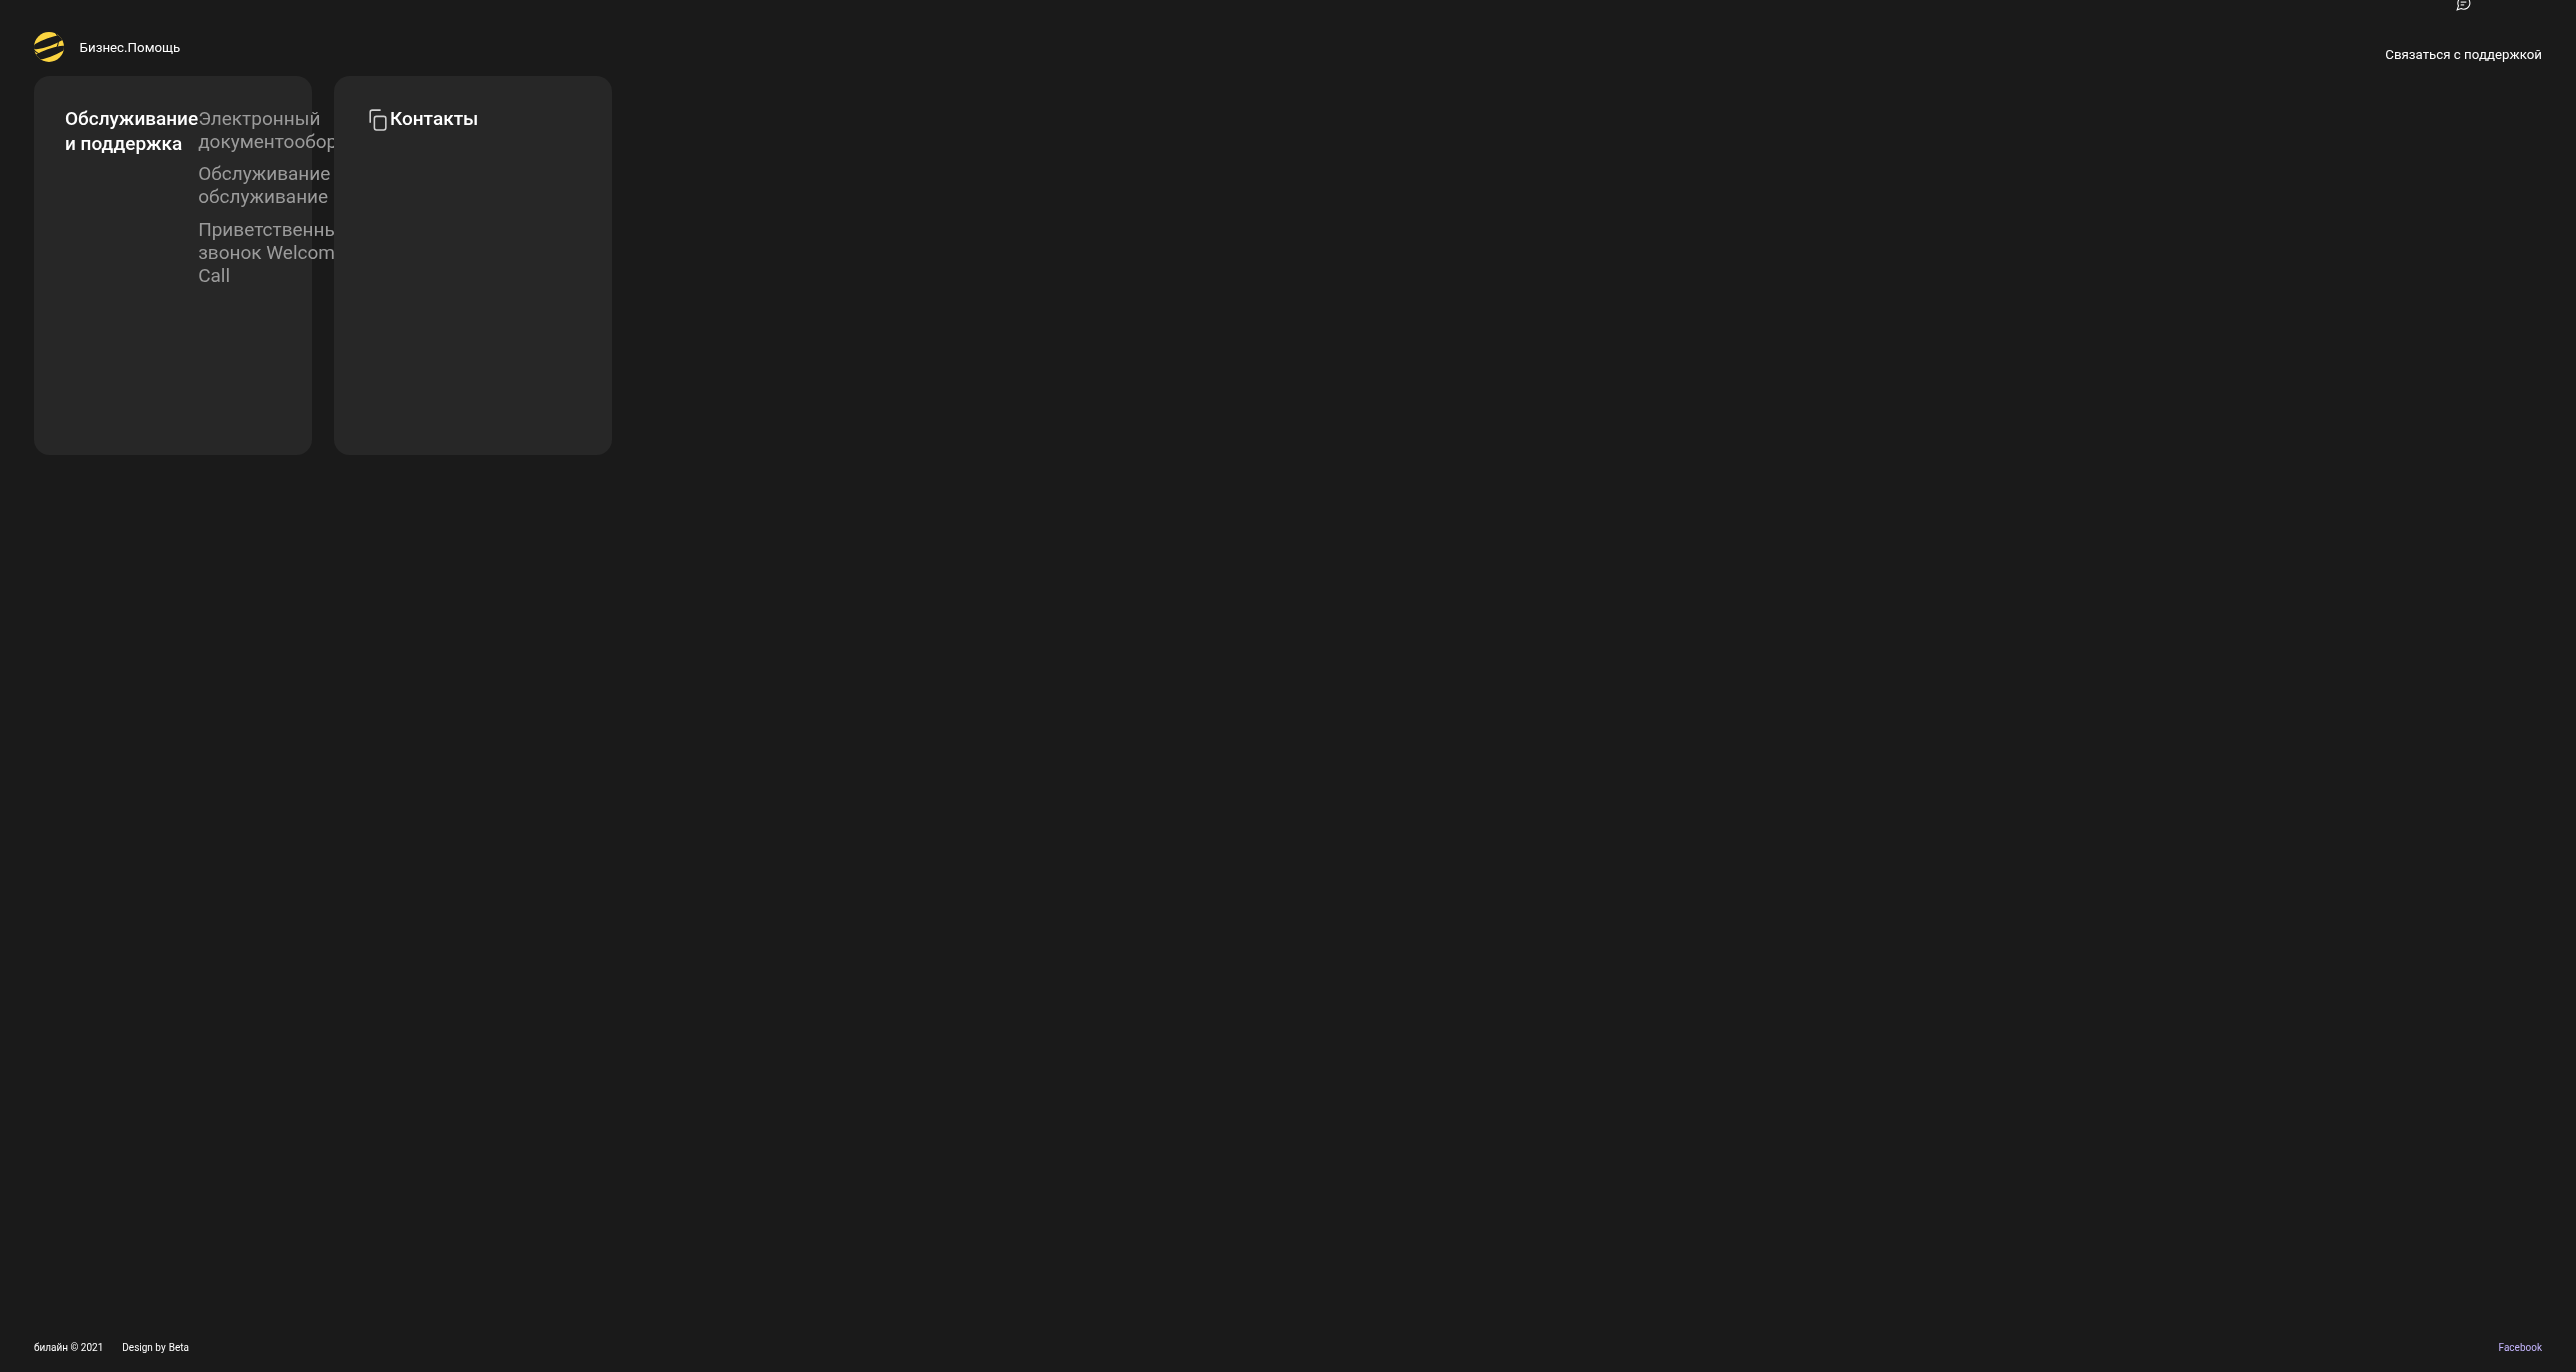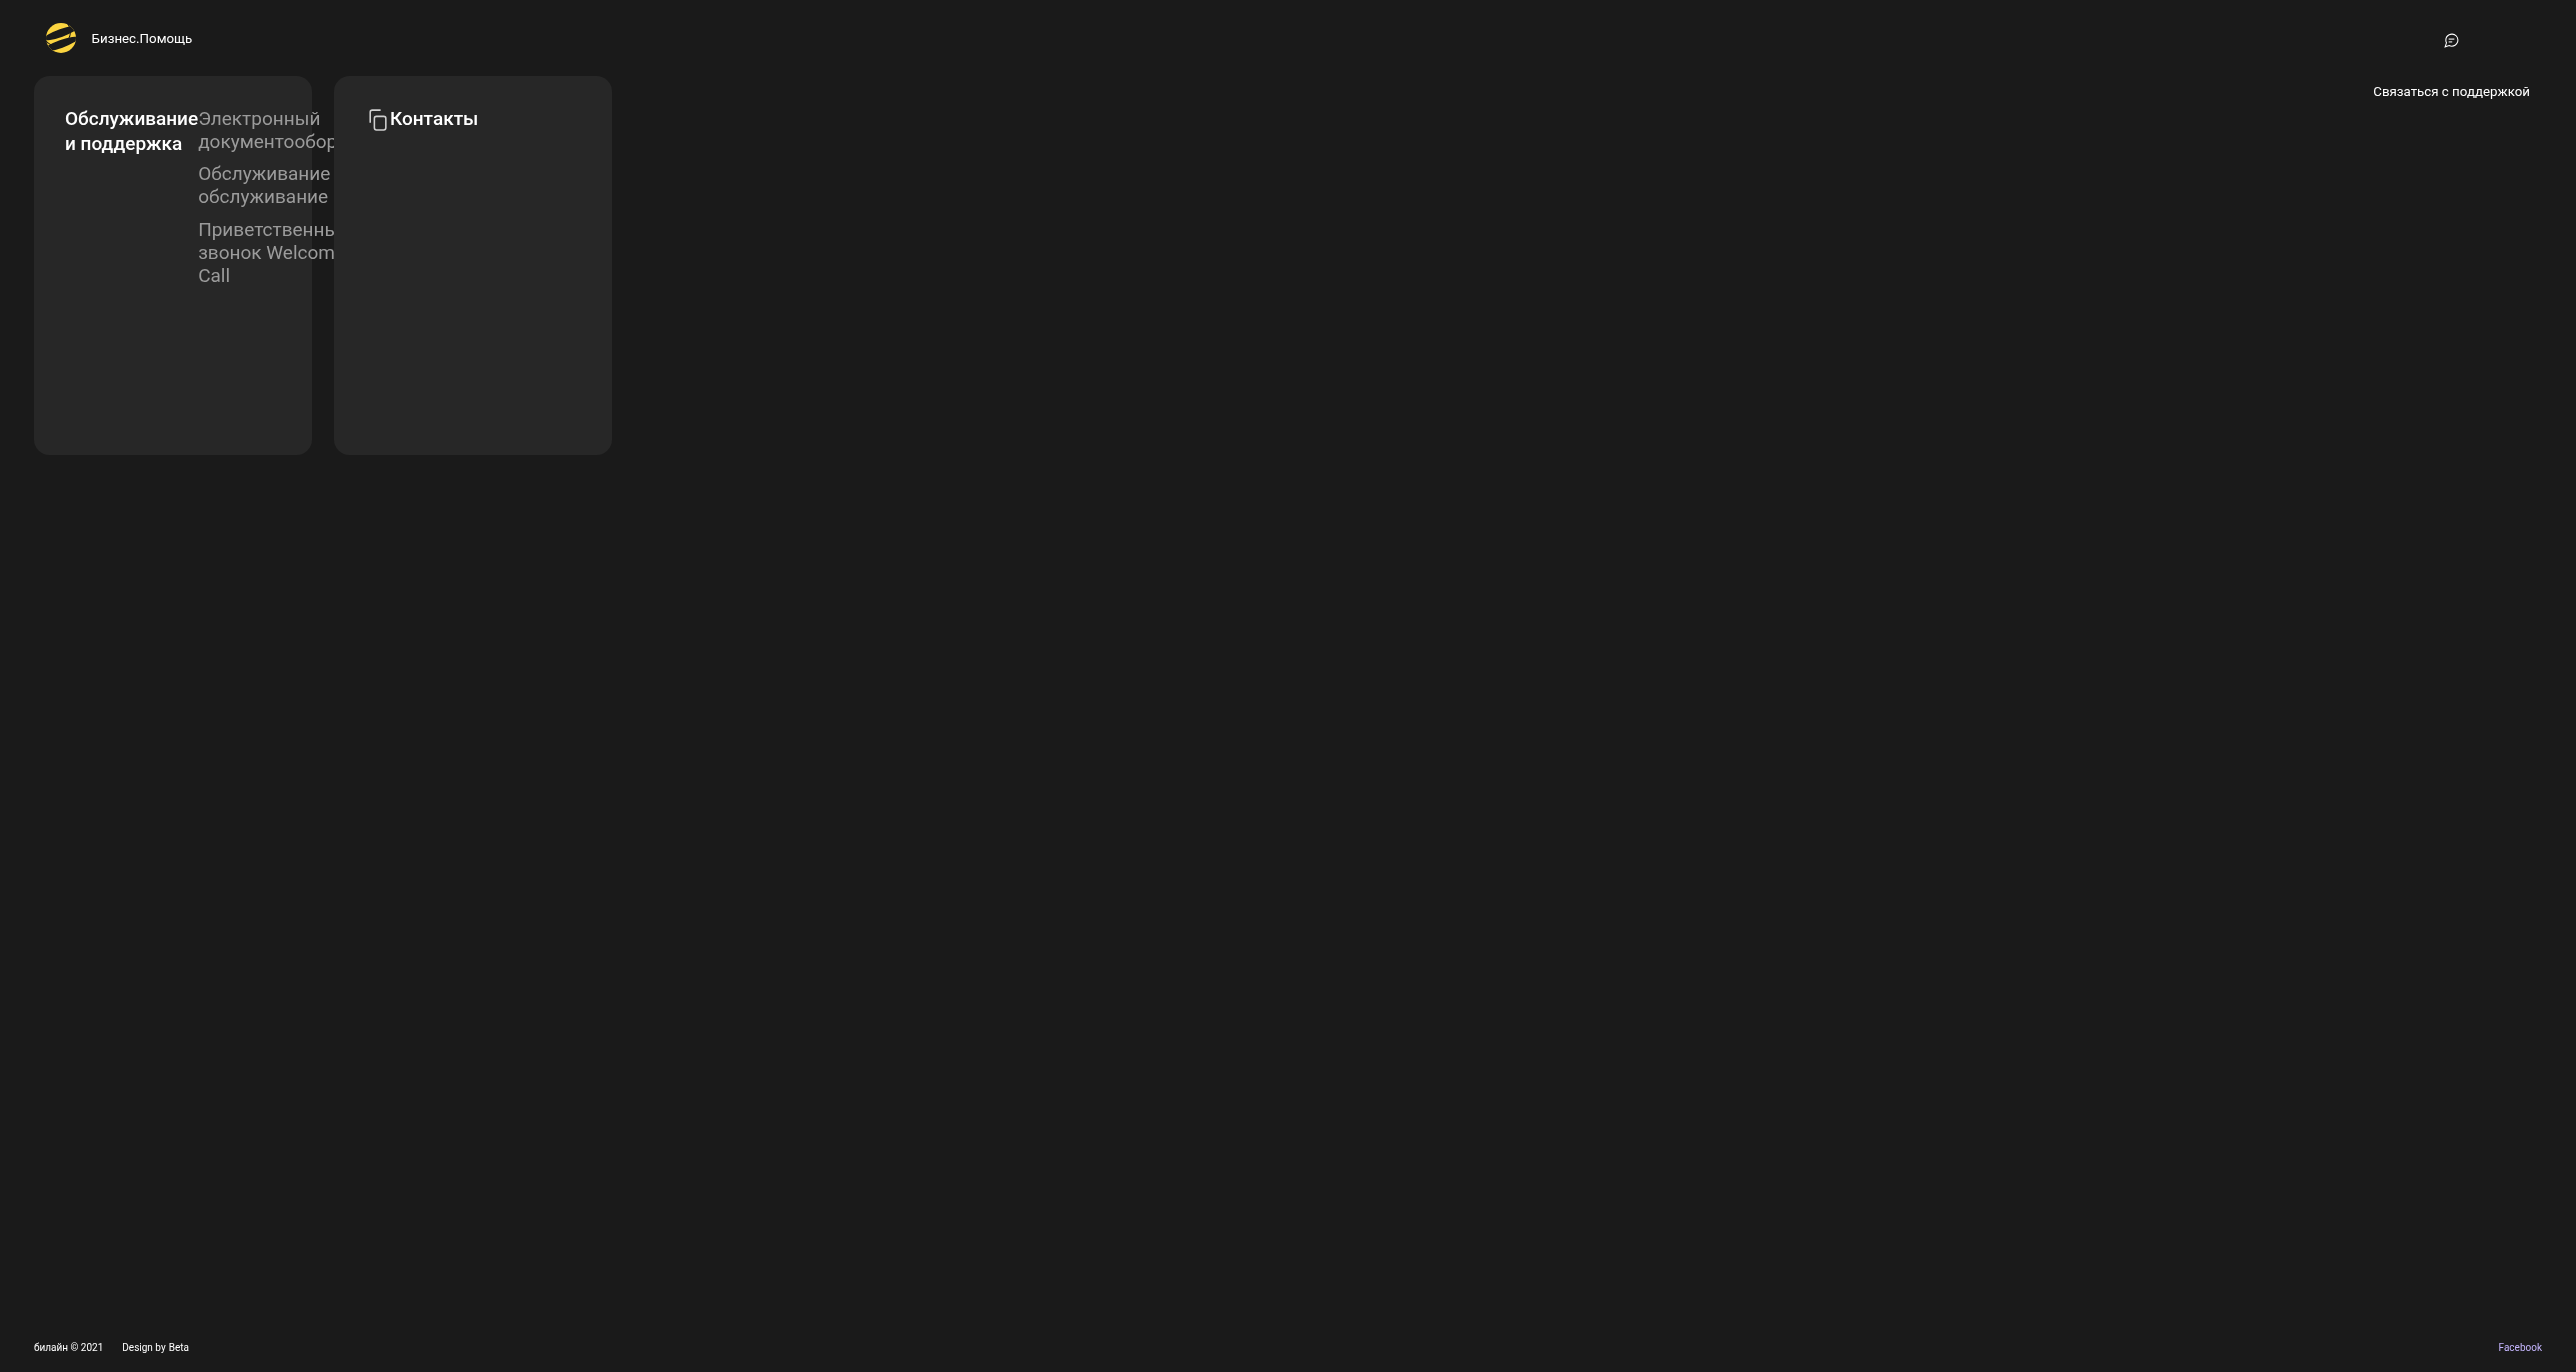--- a/index.html
+++ b/index.html
@@ -10,23 +10,23 @@
     body {
       background: #1a1a1a;
       color: #ffffff;
       font-family: -apple-system, BlinkMacSystemFont, 'Segoe UI', Roboto, Helvetica, Arial, sans-serif;
       min-height: 100vh;
       display: flex;
       flex-direction: column;
     }
     .header {
       display: flex;
-      align-items: center;
+      align-items: flex-end;
       justify-content: space-between;
-      padding: 14px 46px;
+      padding: 14px 34px;
       height: 76px;
     }
     .header-left {
       display: flex;
       align-items: center;
       gap: 15.6px;
     }
     .logo {
       width: 30px;
       height: 30px;

